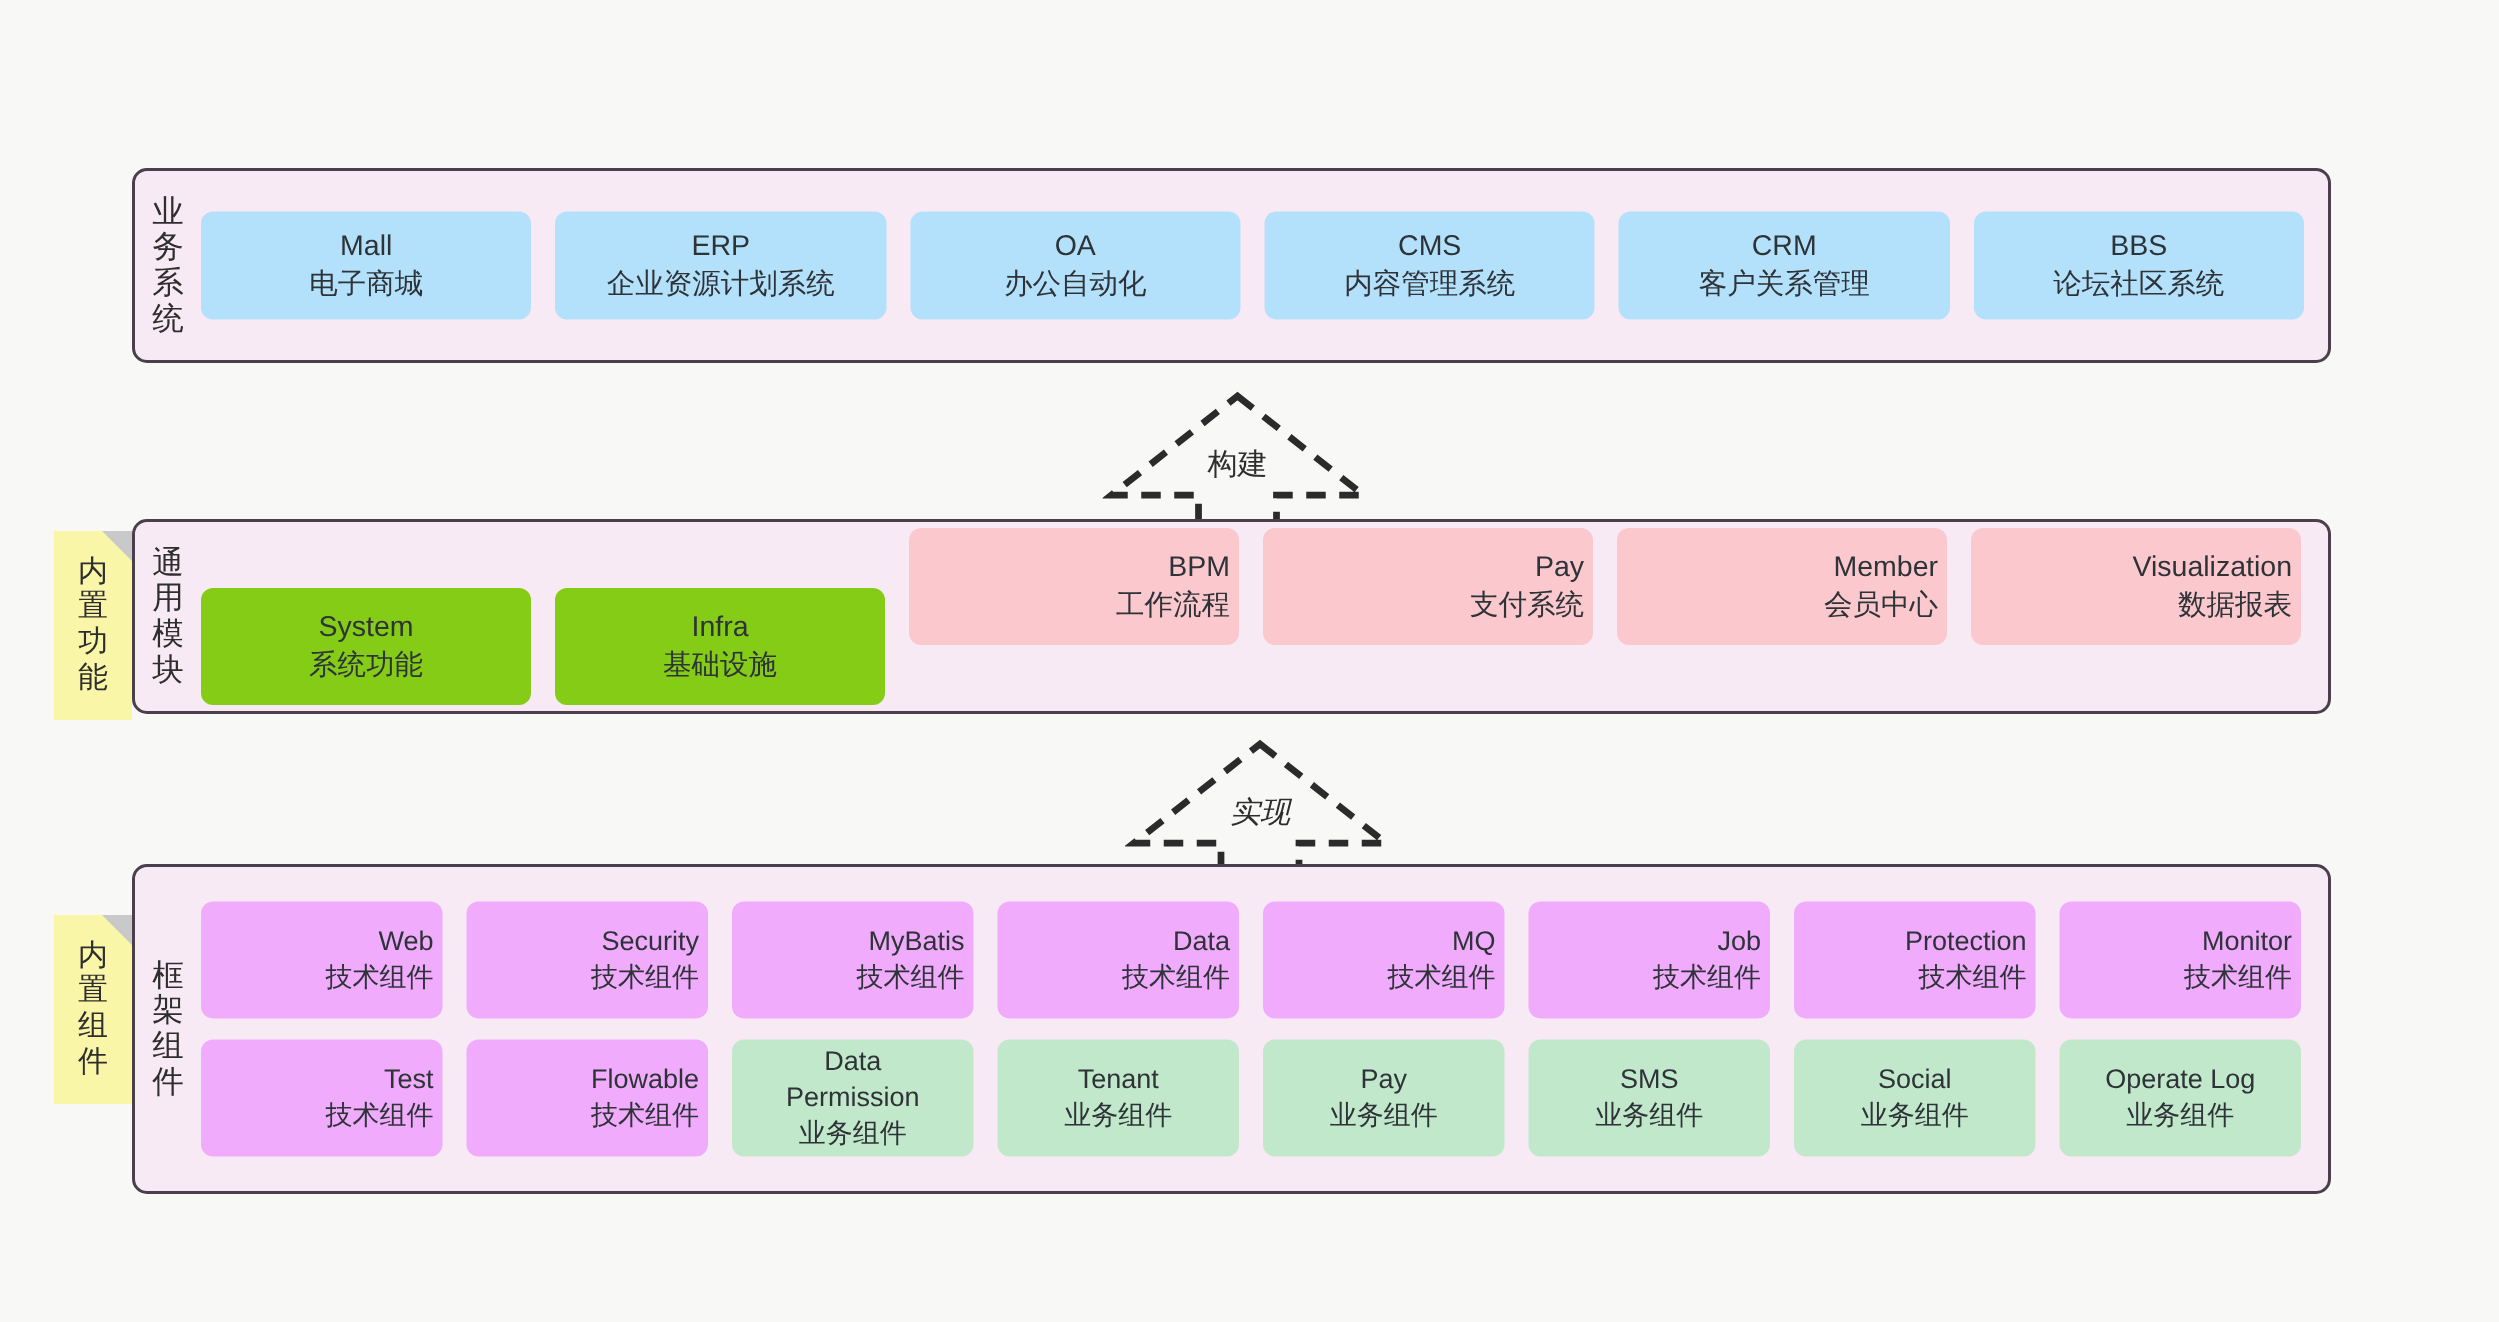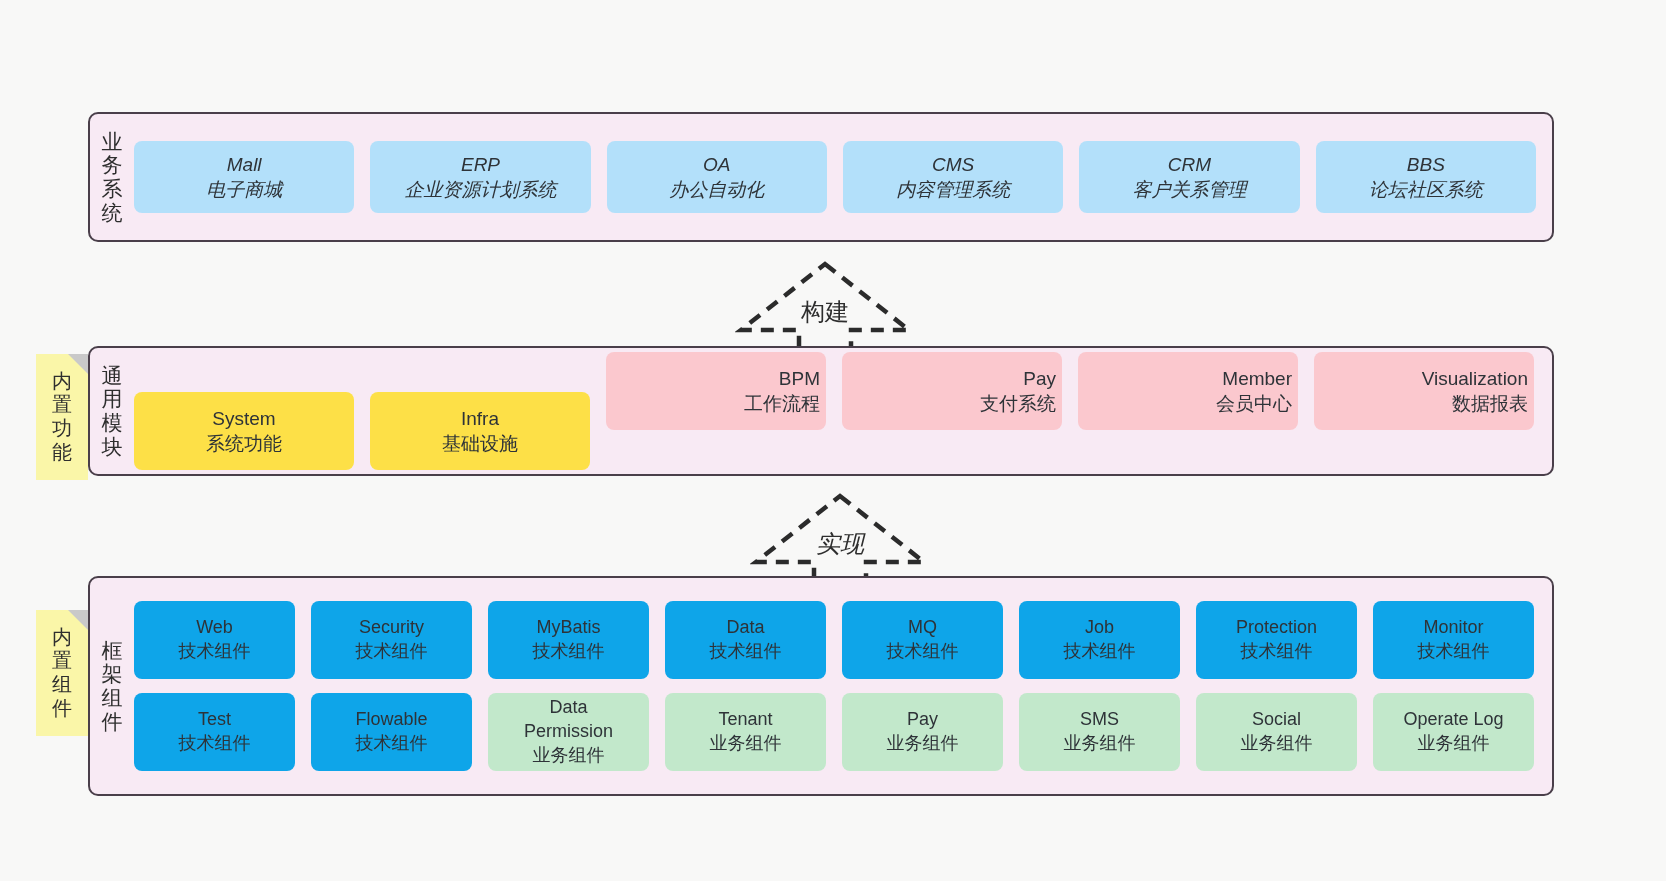--- a/index.html
+++ b/index.html
@@ -74,28 +74,28 @@
     color: #2E3338;
     font-size: 19px;
     line-height: 1.32;
     box-sizing: border-box;
     padding: 4px 6px;
   }
   .card .t1 { white-space: pre-line; }
   .card .t2 { white-space: pre-line; }
 
   .c-blue       { background: #B3E0FA; }
-  .c-red        { background: #fde047; margin-top: 40px; }
+  .c-red        { background: #84cc16; margin-top: 40px; }
   .c-pink       { background: #FBC8CE; align-items: flex-end; }
-  .c-green      { background: #0ea5e9; }
+  .c-green      { background: #f0abfc; align-items: flex-end; }
   .c-lightgreen { background: #C2E8CB; }
 
   
   #layer-business { left: 88px;  top: 112px; width: 1466px; height: 130px; }
-  #layer-business .layer-body  { padding-right: 16px; font-style: italic; }
+  #layer-business .layer-body  { padding-right: 16px; }
   #layer-business .card        { height: 72px; }
 
   #layer-modules  { left: 88px;  top: 346px; width: 1466px; height: 130px; }
   #layer-modules  .card        { height: 78px; }
 
   #layer-framework{ left: 88px;  top: 576px; width: 1466px; height: 220px; }
   #layer-framework .card       { height: 78px; font-size: 18px; }
 
   
   .note {
@@ -129,21 +129,21 @@
     position: absolute;
     width: 180px;
     height: 100px;
   }
   .connector svg { display: block; width: 100%; height: 100%; }
   .connector .conn-label {
     position: absolute;
     left: 50%;
     transform: translateX(-50%);
     top: 38px;
-    font-size: 24px;
+    font-size: 20px;
     color: #2E2E2E;
     background: transparent;
     padding: 0 2px;
     white-space: nowrap;
   }
   #connector-build  { left: 735px; top: 258px; }
   #connector-impl   { left: 750px; top: 490px; font-style: italic; }
 </style>
 </head>
 <body>

